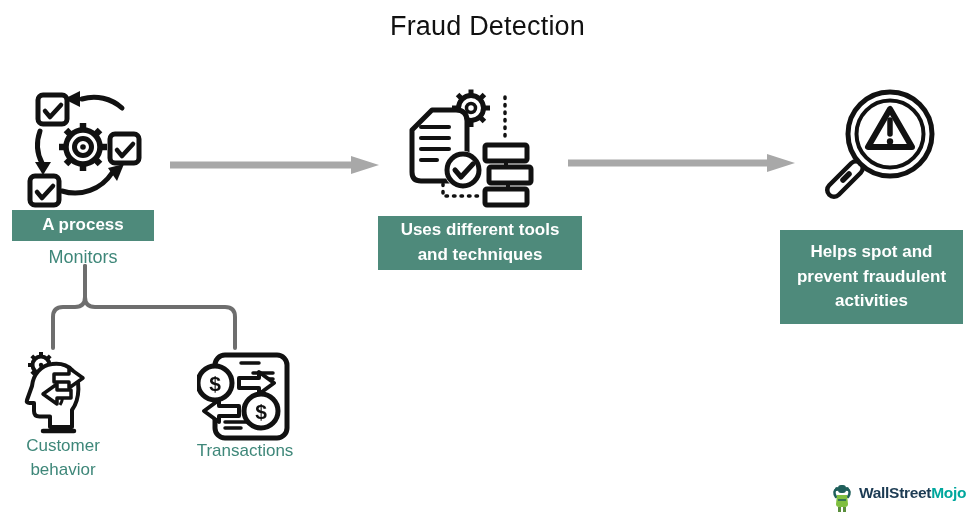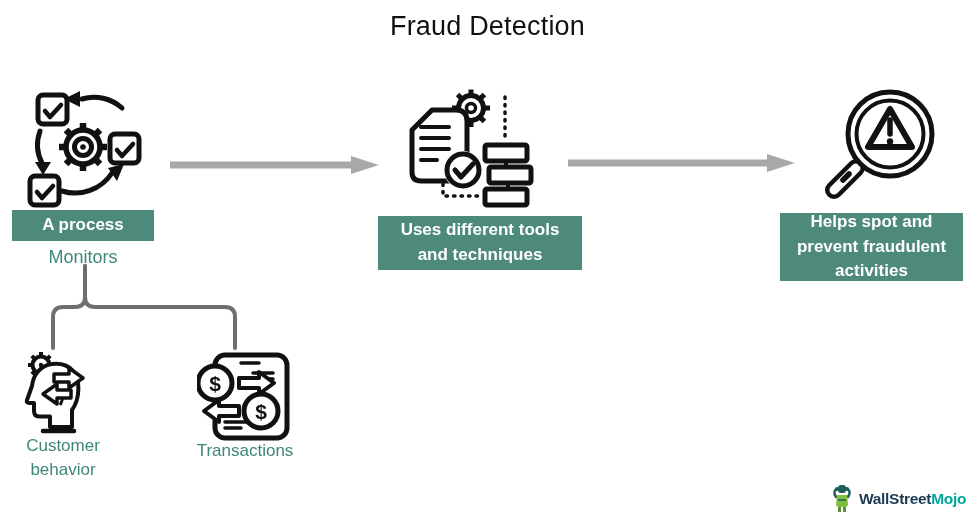--- a/index.html
+++ b/index.html
@@ -14,21 +14,21 @@
   .stage{position:relative;width:975px;height:524px;background:#fff;overflow:hidden}
   .abs{position:absolute}
   .title{position:absolute;left:0;top:11px;width:100%;text-align:center;
          font-size:27px;font-weight:400;color:var(--ink);letter-spacing:.2px}
   .teal-box{position:absolute;background:var(--box-teal);color:#fff;
             font-size:17px;font-weight:700;line-height:1.45;text-align:center;
             display:flex;align-items:center;justify-content:center}
   .teal-text{position:absolute;color:var(--label-teal);font-weight:400;text-align:center}
   .monitors{font-size:18px}
   .sub-label{font-size:17px;line-height:1.4}
-  .logo{position:absolute;left:830px;top:484px;display:flex;align-items:center;gap:5px}
+  .logo{position:absolute;left:830px;top:484px;display:flex;align-items:flex-start;gap:5px}
   .logo-text{font-size:15.5px;font-weight:800;letter-spacing:-.3px;white-space:nowrap}
   .logo-primary{color:#1C3B53}
   .logo-accent{color:#00A79D}
   svg .ic{stroke:var(--ink);fill:none}
   svg text{font-family:"Liberation Sans",sans-serif}
 </style>
 </head>
 <body>
 
 <div class="stage">
@@ -119,21 +119,21 @@
       <circle cx="78" cy="48" r="42" stroke-width="5" fill="#ffffff"></circle>
       <circle cx="78" cy="48" r="33.5" stroke-width="4"></circle>
       <path d="M 78 23 L 56 61 L 100 61 Z" stroke-width="6" stroke-linejoin="round"></path>
       <line x1="78" y1="34" x2="78" y2="48" stroke-width="5.5" stroke-linecap="round"></line>
     </g>
     <circle cx="78" cy="55.5" r="3.2" fill="#111111"></circle>
   </svg>
 
   <div class="teal-box" style="left:12px;top:210px;width:142px;height:31px">A process</div>
   <div class="teal-box" style="left:378px;top:216px;width:204px;height:54px;padding:4px 16px">Uses different tools and techniques</div>
-  <div class="teal-box" style="left:780px;top:213px;width:183px;height:68px;padding:0 8px">Helps spot and prevent fraudulent activities</div>
+  <div class="teal-box" style="left:780px;top:230px;width:183px;height:94px;padding:0 8px">Helps spot and prevent fraudulent activities</div>
 
   <div class="teal-text monitors" style="left:12px;top:247px;width:142px">Monitors</div>
 
   <svg class="abs" style="left:30px;top:264px" width="220" height="86" viewBox="0 0 220 86">
     <g fill="none" stroke="#6E6E6E" stroke-width="4" stroke-linecap="round">
       <path d="M 55 2 L 55 33 Q 55 43 45 43 L 33 43 Q 23 43 23 53 L 23 84"></path>
       <path d="M 55 2 L 55 33 Q 55 43 65 43 L 195 43 Q 205 43 205 53 L 205 84"></path>
     </g>
   </svg>
 

